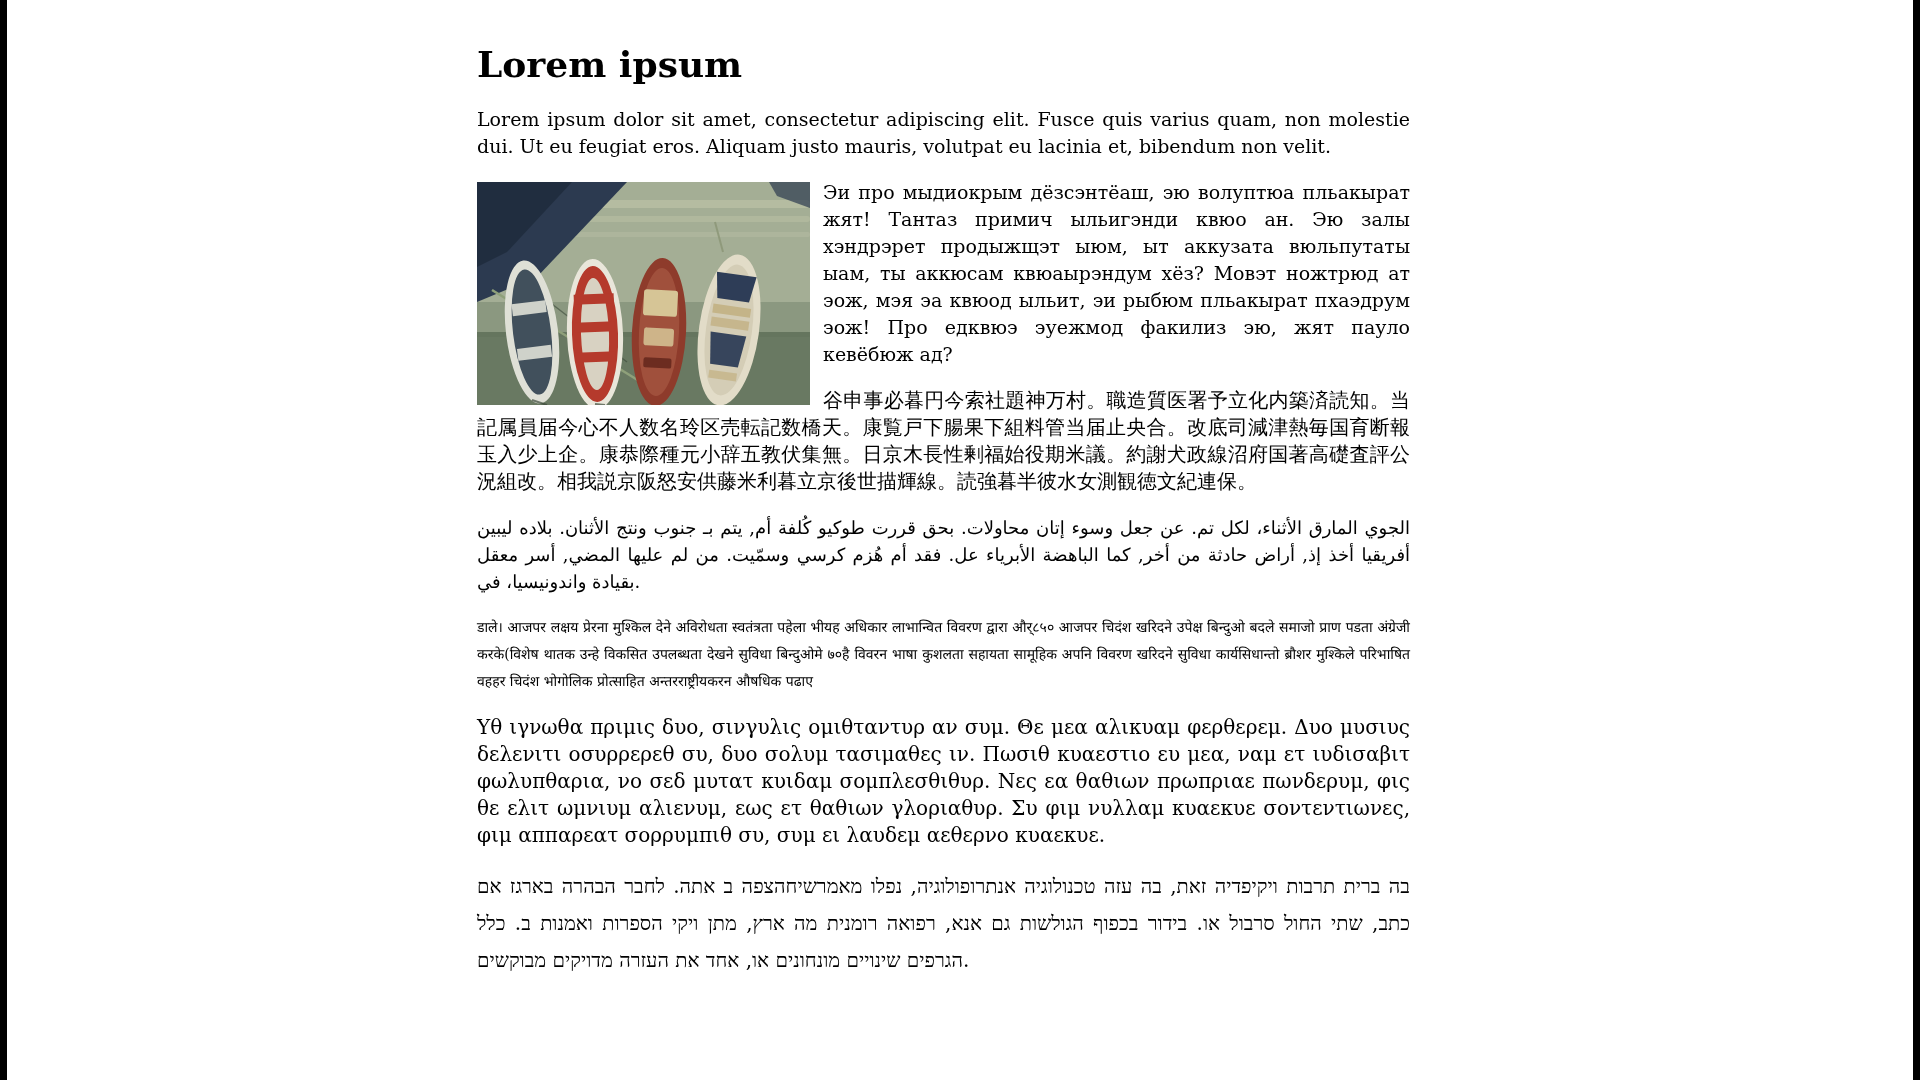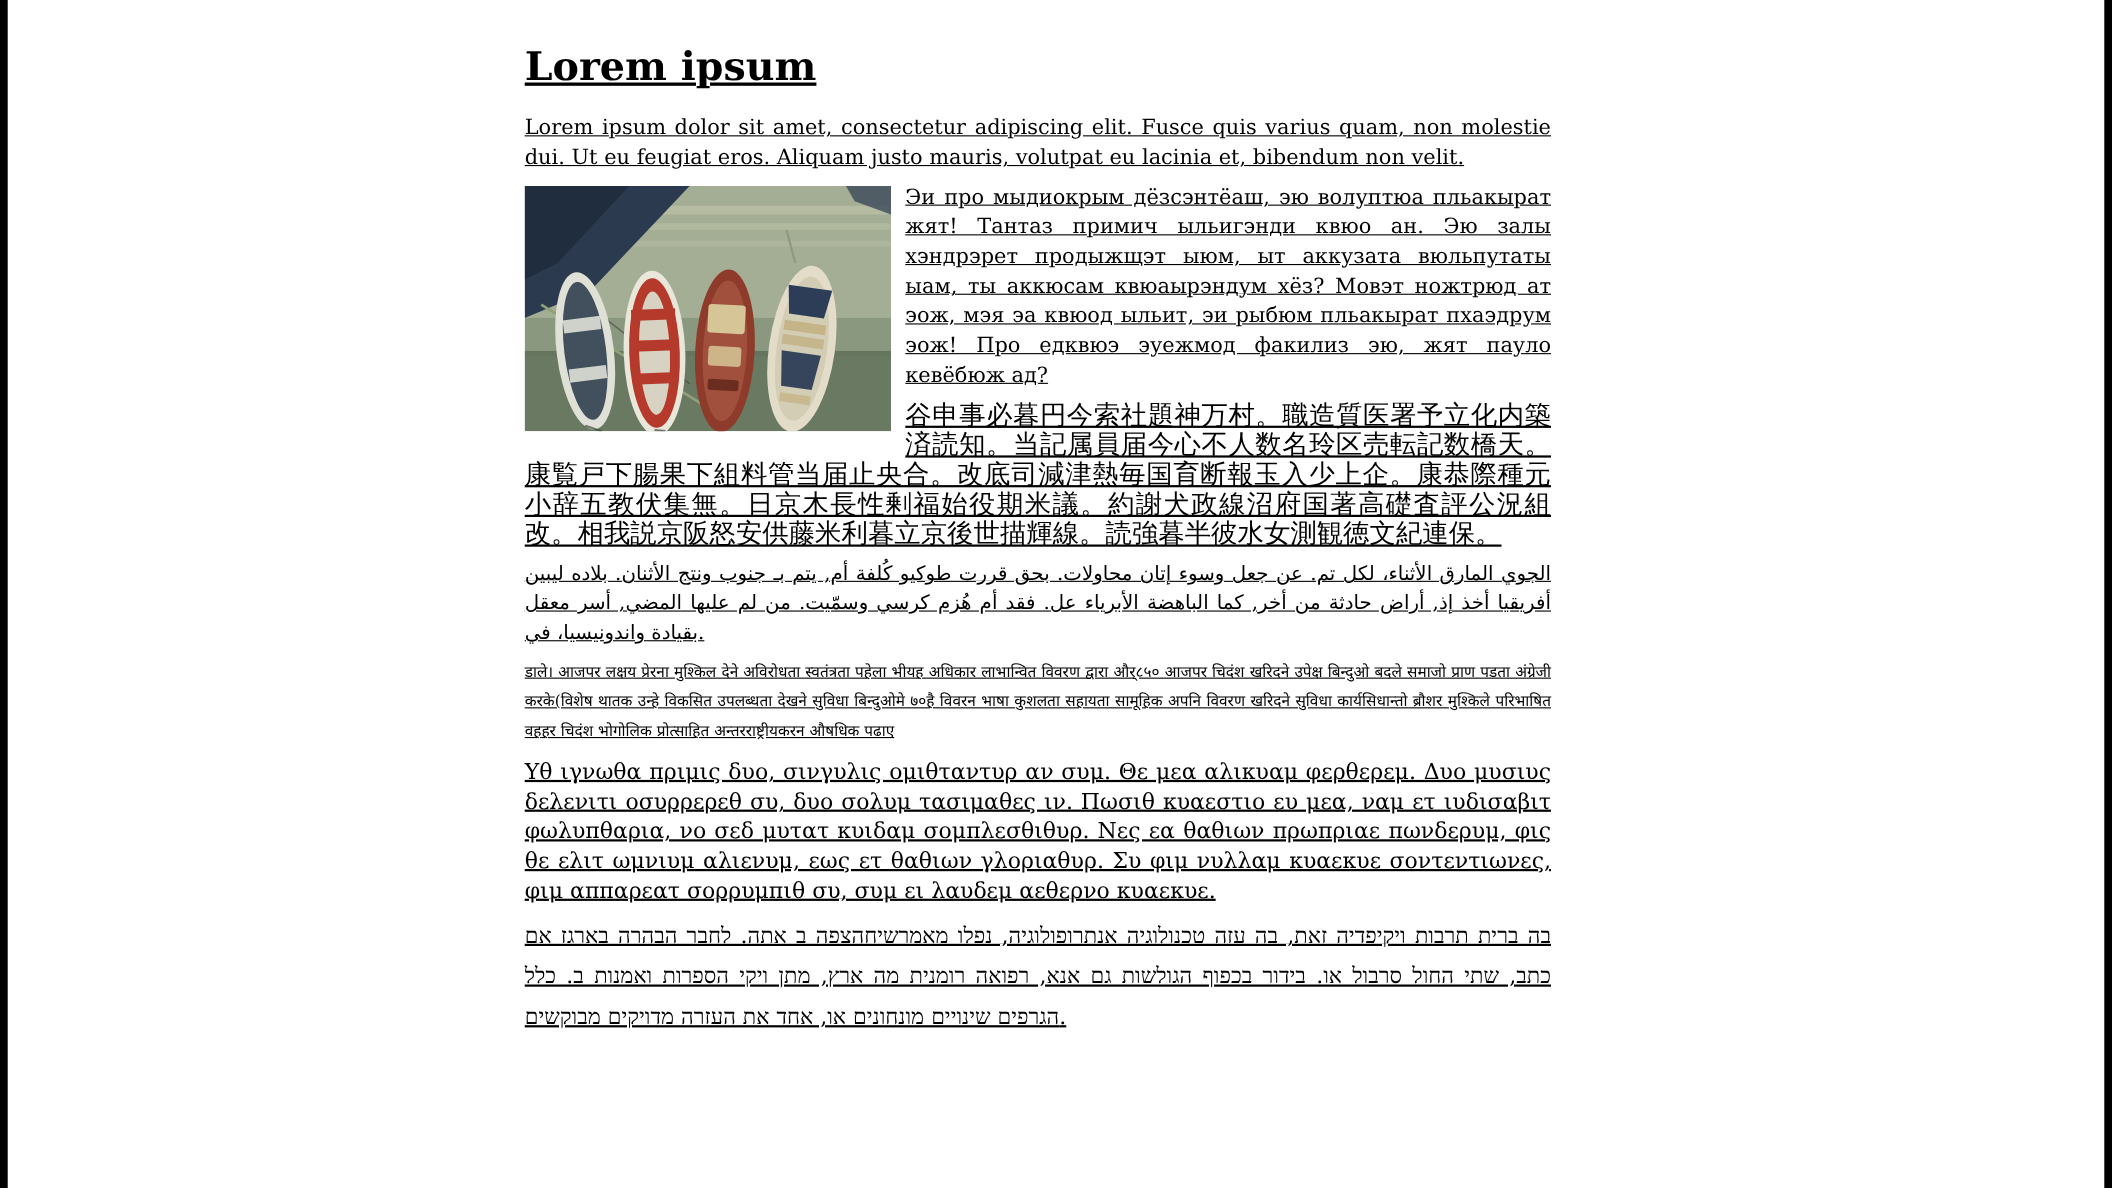--- a/index.html
+++ b/index.html
@@ -21,39 +21,38 @@
     width: 7px;
     height: 1080px;
     background: #000000;
   }
   .edge-bar.left  { left: 0; }
   .edge-bar.right { right: 0; }
 
   .page {
     position: absolute;
     left: 477px;
-    top: 16px;
+    top: 0;
     width: 933px;
-    padding-top: 4px;
-    text-decoration: underline;
+    padding-top: 23px;
   }
   h1.doc-title {
     font-size: 36px;
     font-weight: bold;
     margin: 21px 0;
     line-height: 1.15;
     letter-spacing: 0px;
   }
   p.para {
-    margin: 9px 0;
+    margin: 19px 0;
     font-size: 19px;
     line-height: 27px;
     text-align: justify;
   }
-  p.para.cjk        { font-size: 24px; }
+  p.para.cjk        { font-size: 20px; }
   p.para.arabic     { font-size: 18px; line-height: 27px; }
   p.para.devanagari { font-size: 14px; line-height: 27px; }
   p.para.greek      { font-size: 20px; }
   p.para.hebrew     { font-size: 20px; line-height: 37px; }
 
   .photo-wrap {
     float: left;
     width: 333px;
     height: 223px;
     margin: 3px 13px 6px 0;

